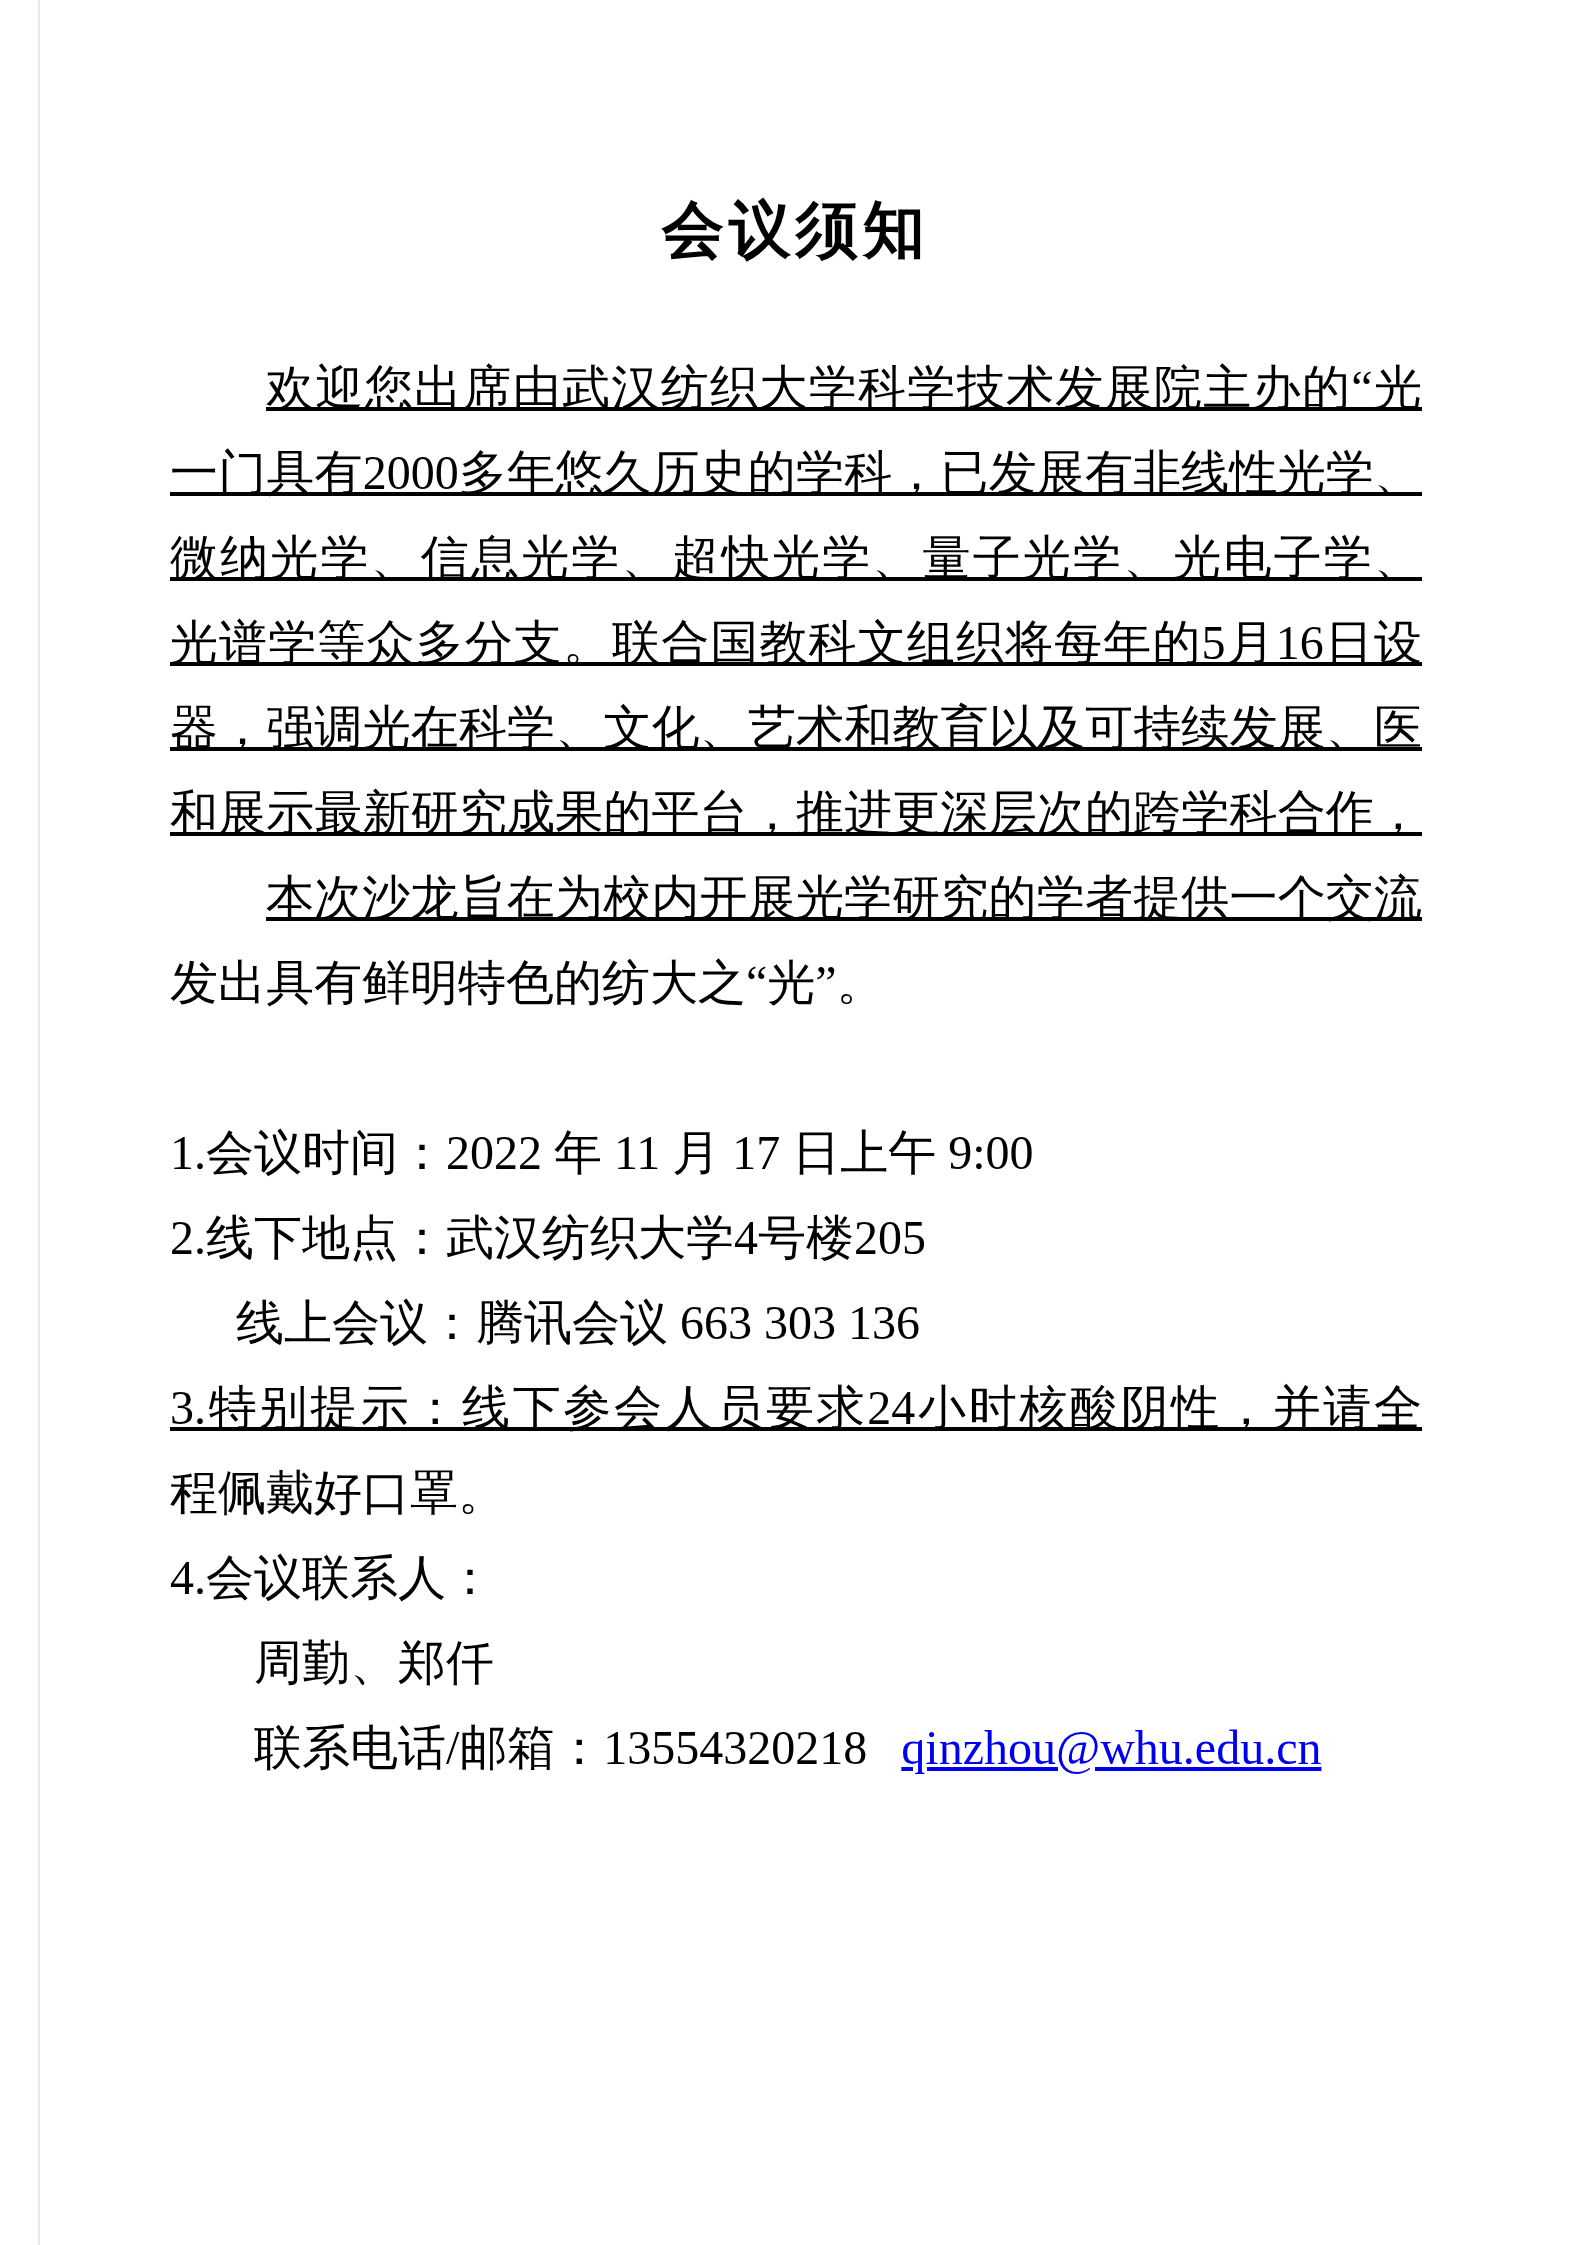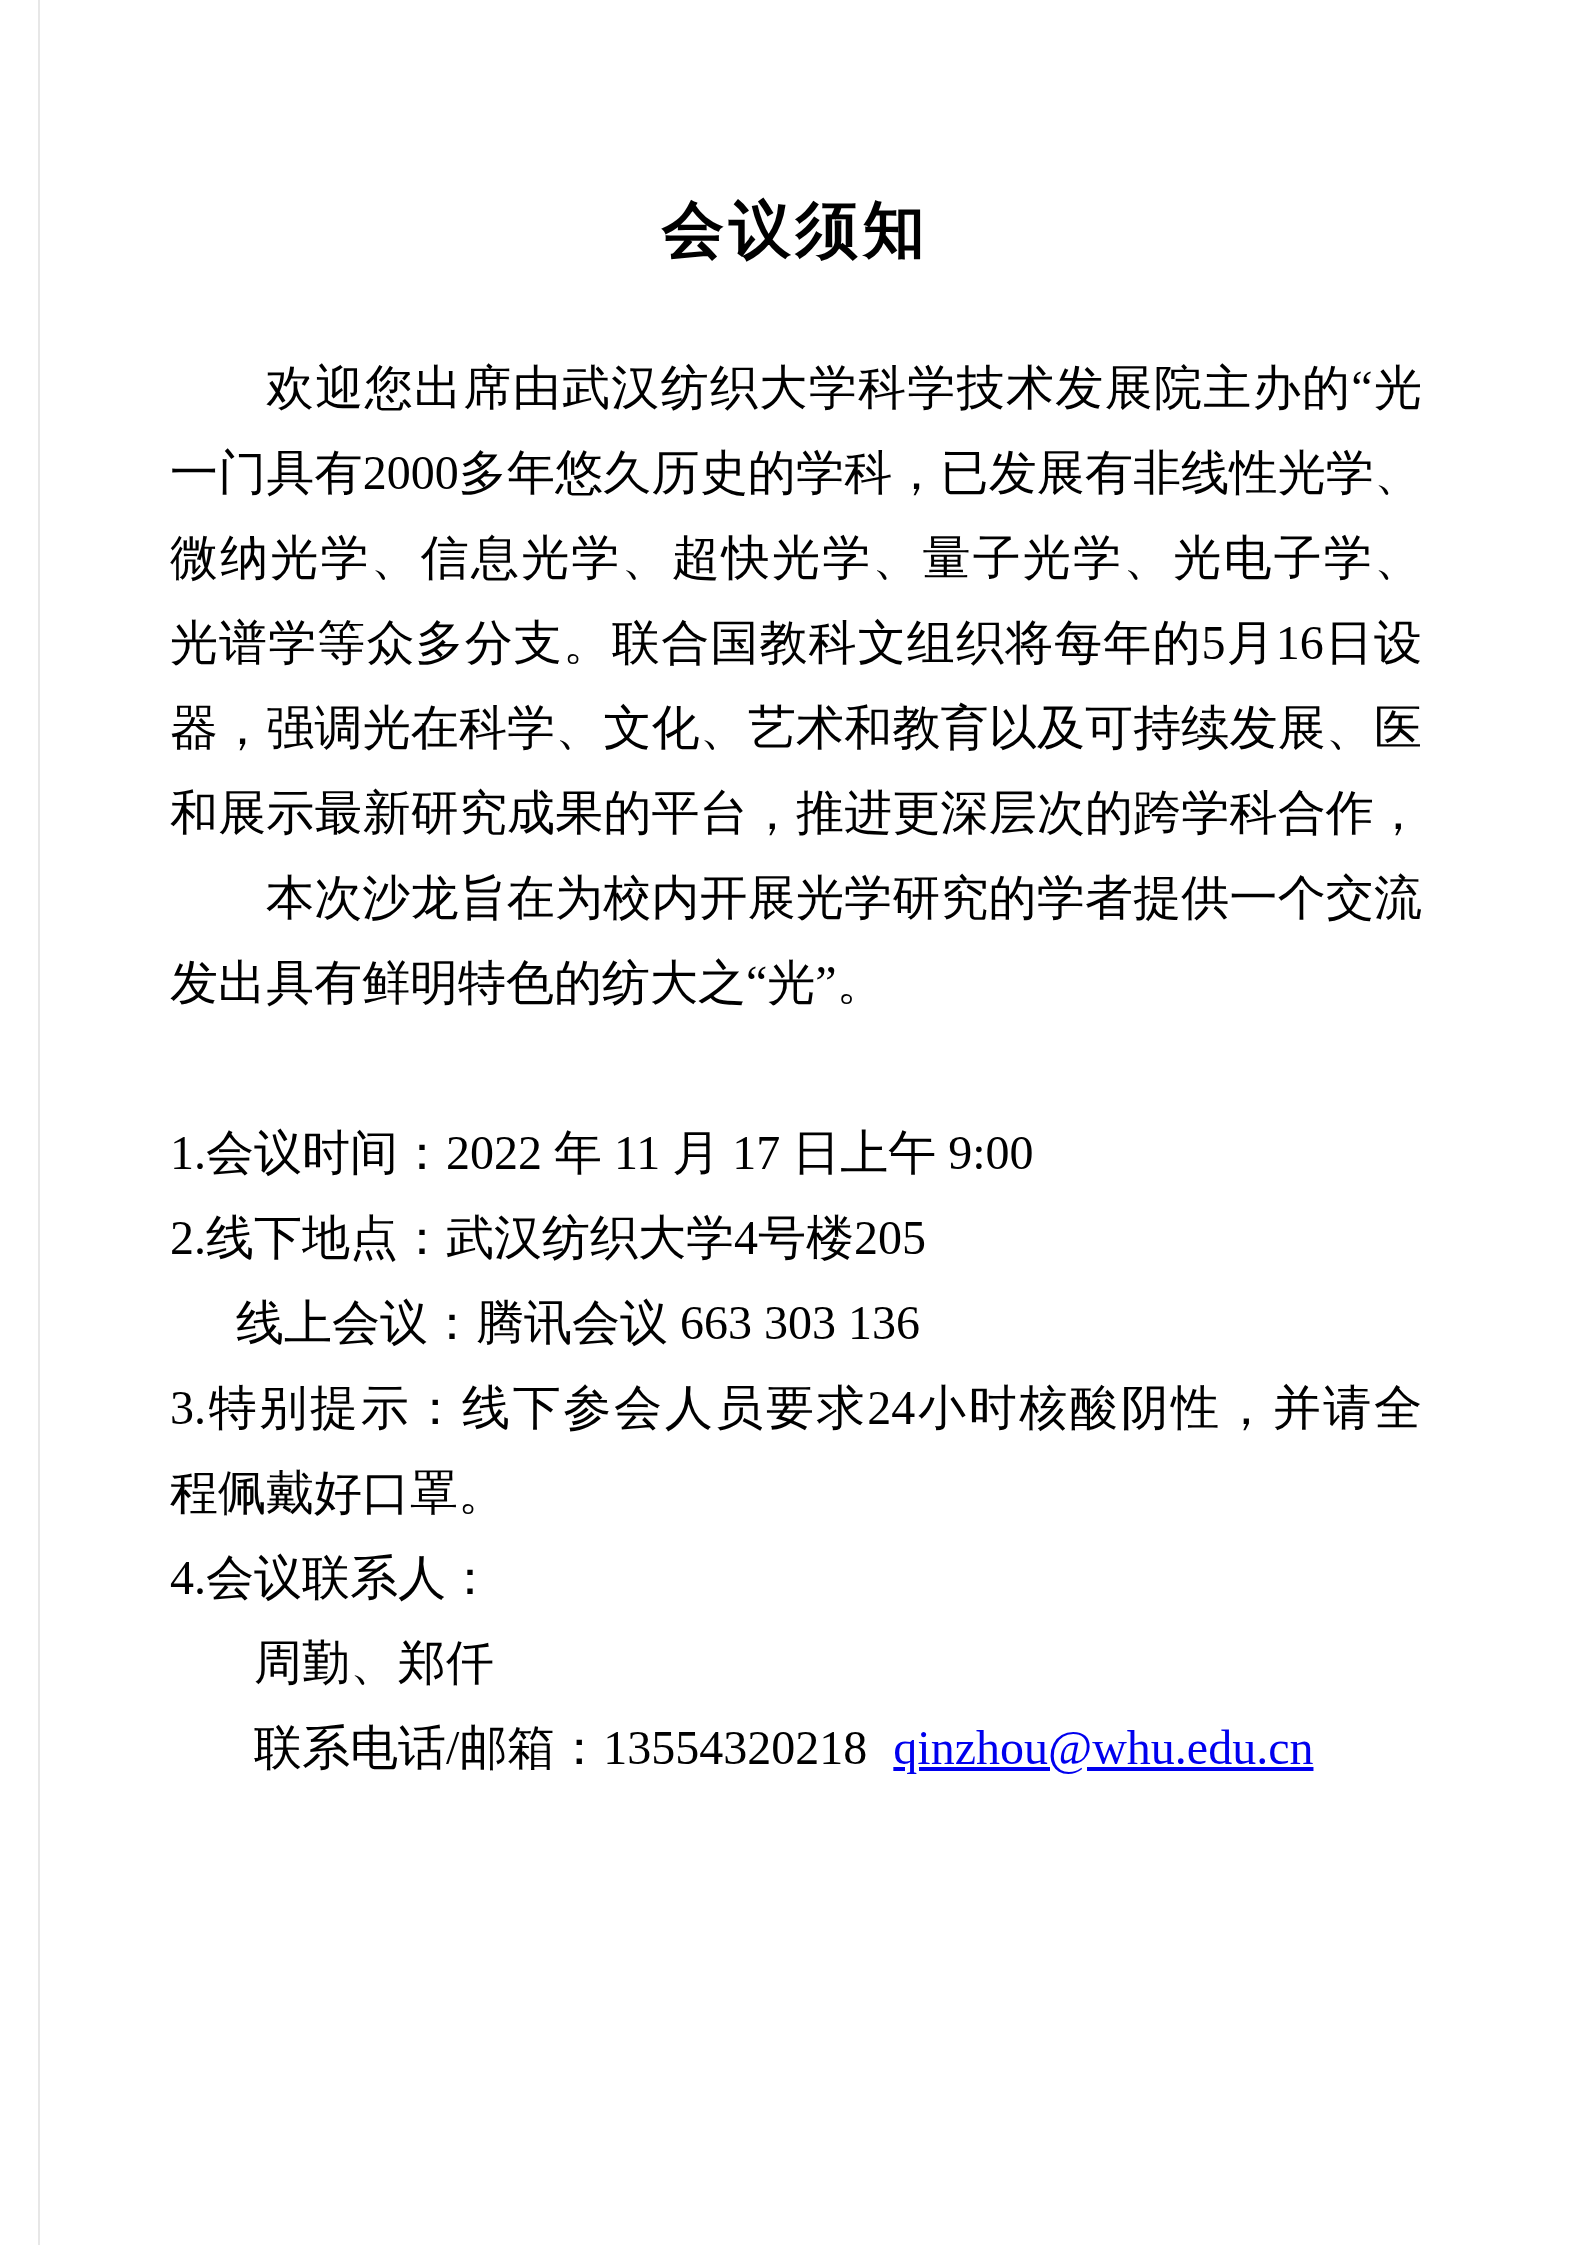--- a/index.html
+++ b/index.html
@@ -37,35 +37,36 @@
   .line {
     height: 85px;
     line-height: 85px;
     font-size: 48px;
     white-space: nowrap;
   }
   .line.j {
     white-space: normal;
     text-align: justify;
     text-align-last: justify;
+    text-decoration: underline;
   }
   .line.first { text-indent: 96px; }
   .line.sub  { padding-left: 66px; }
   .line.sub2 { padding-left: 84px; }
   .line.blank { height: 85px; }
   .contact-line {
     height: 85px;
     line-height: 85px;
     font-size: 48px;
     padding-left: 84px;
     white-space: nowrap;
   }
   .email-link {
     text-decoration: underline;
-    margin-left: 26px;
+    margin-left: 34px;
     cursor: pointer;
     text-align: right;
   }
 </style>
 </head>
 <body>
 
 <div class="page">
   <div class="edge-line"></div>
   <div class="content">

